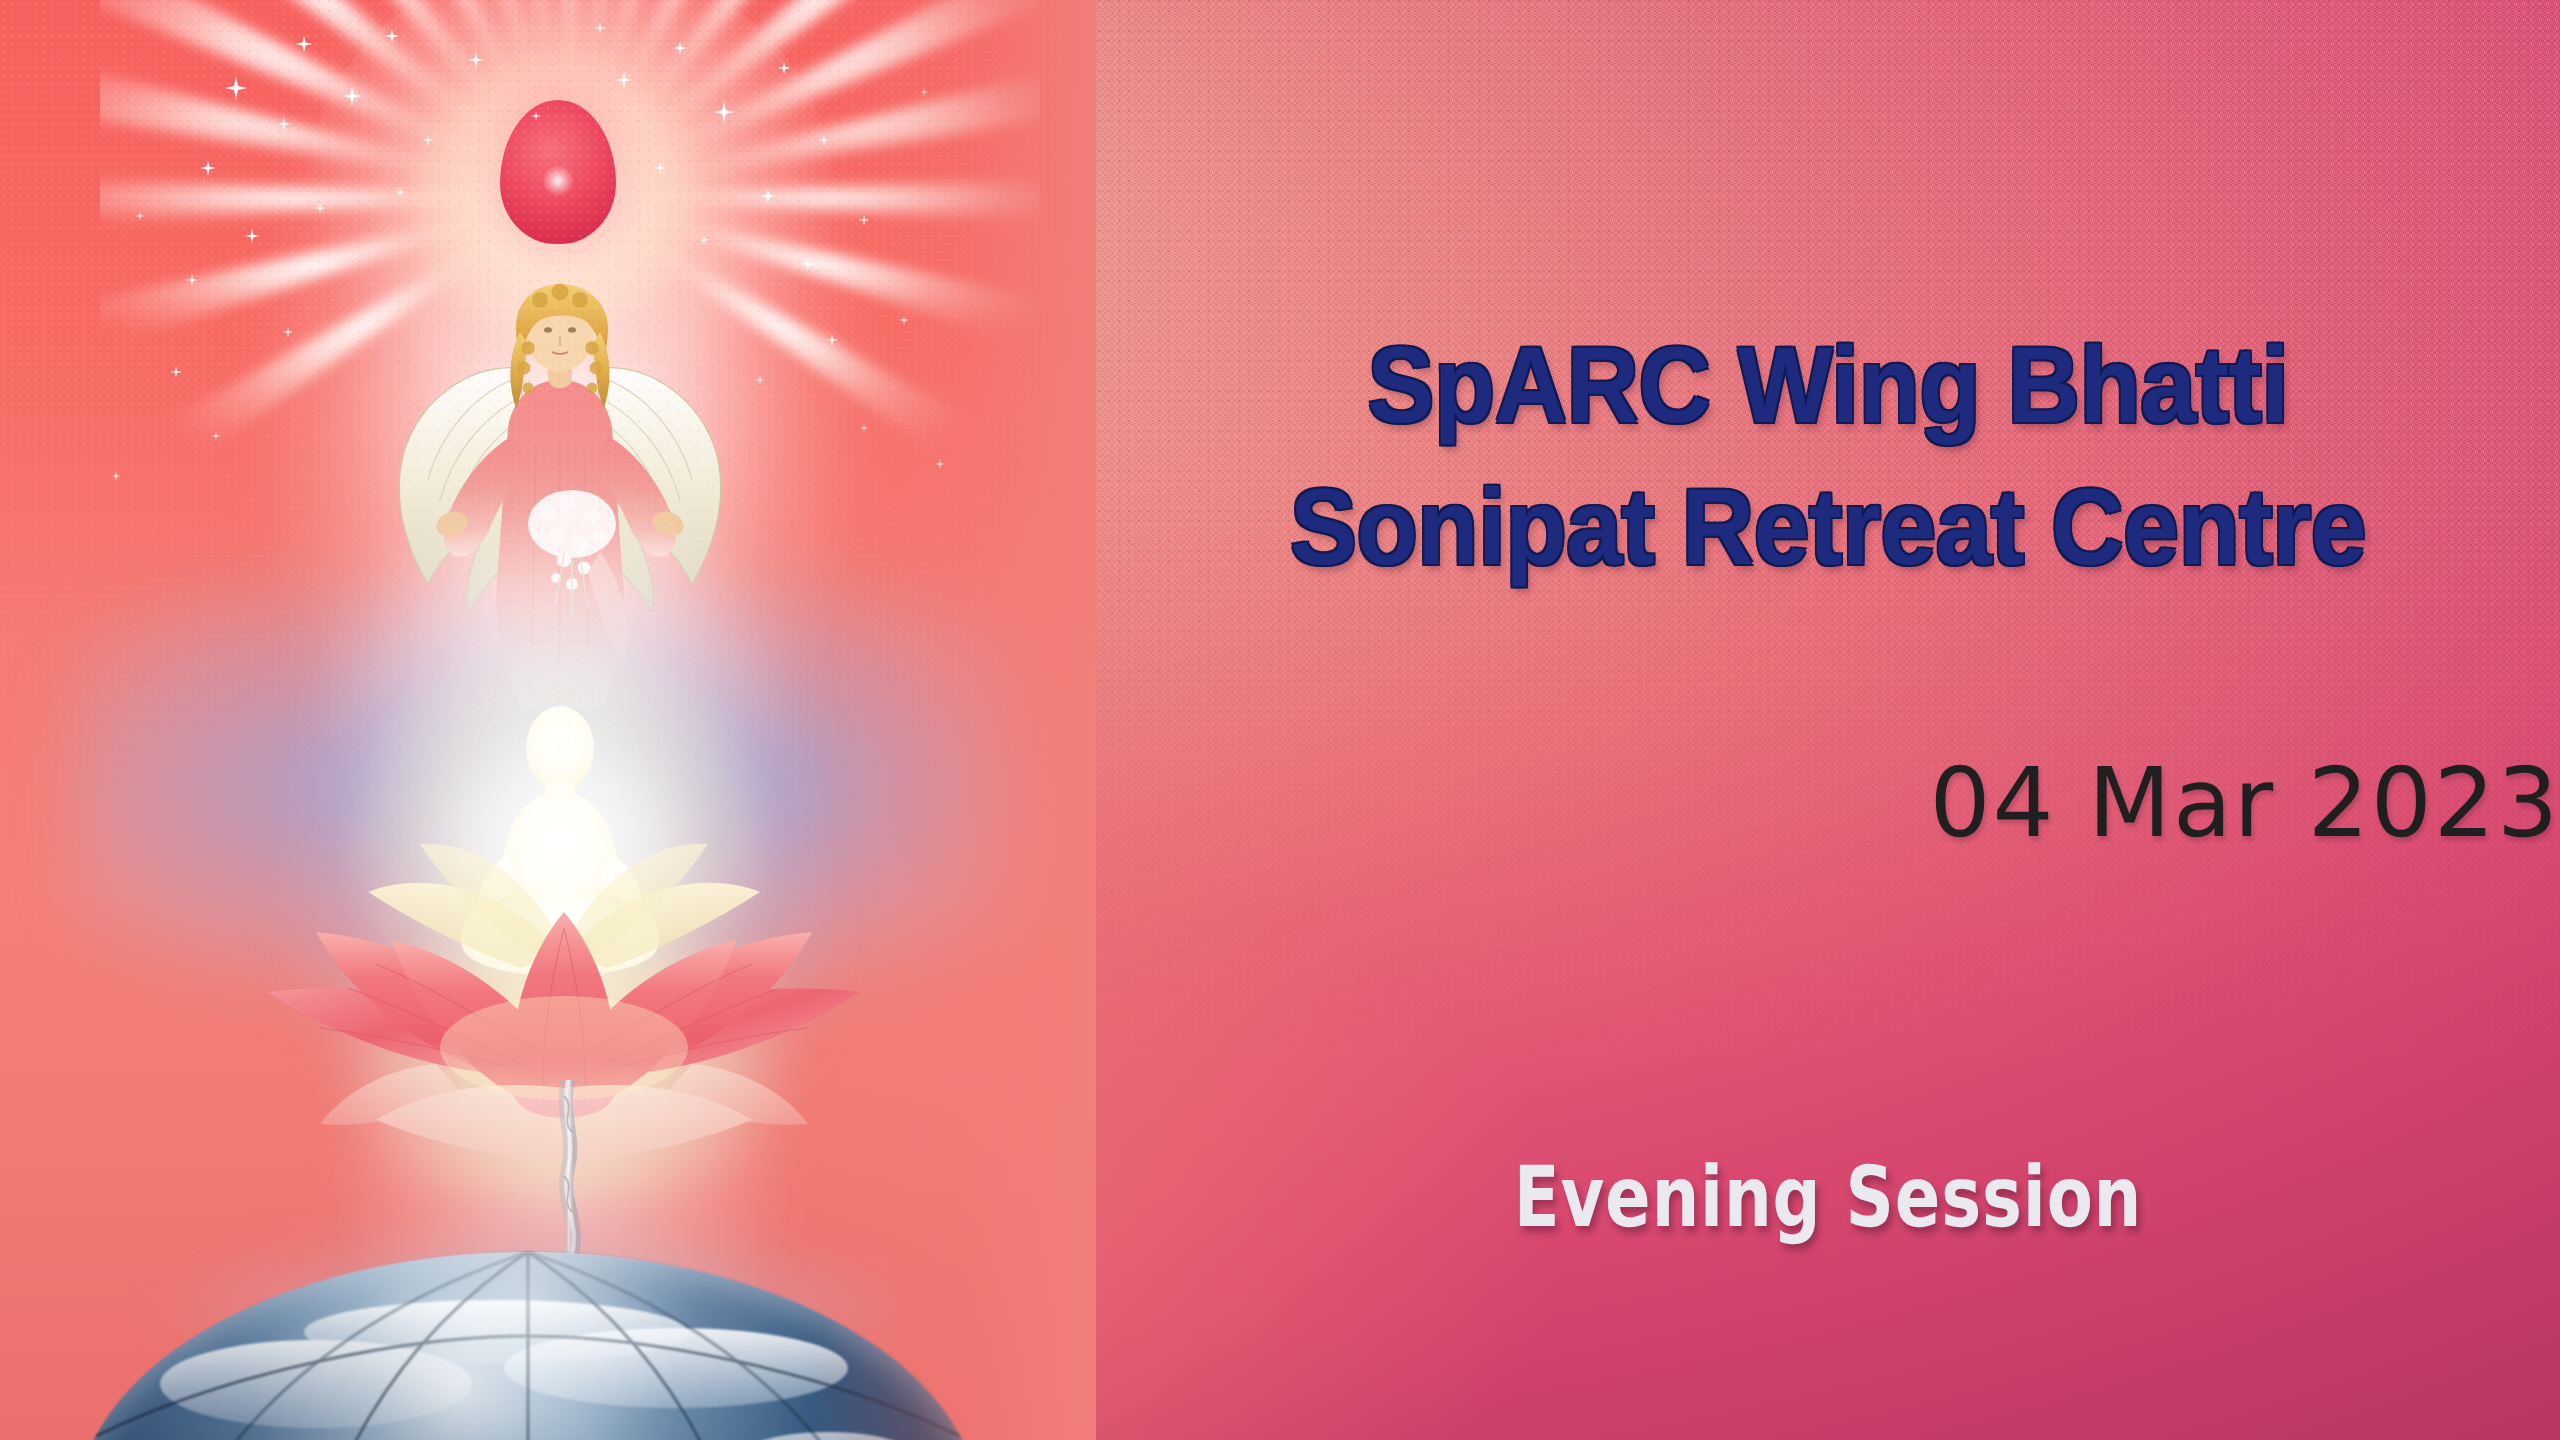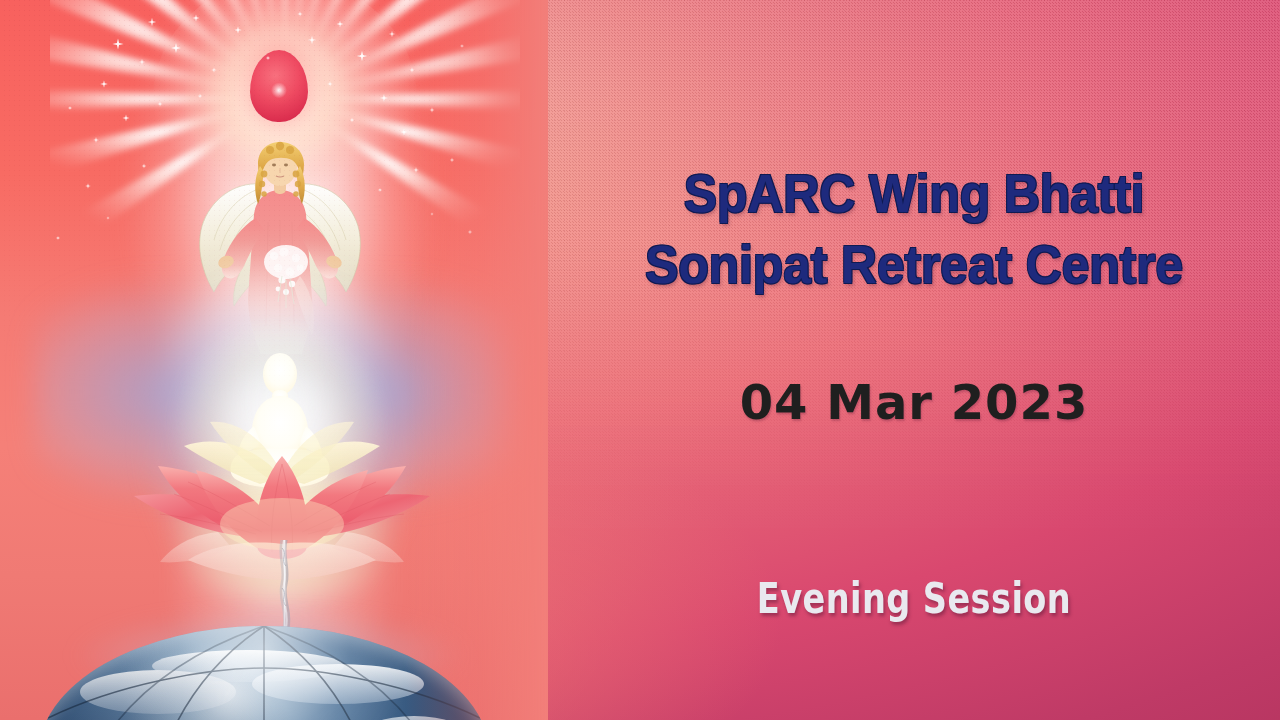--- a/index.html
+++ b/index.html
@@ -291,24 +291,24 @@
       2px 3px 4px rgba(60,10,40,0.28);
     white-space: nowrap;
   }
   .title-line { display: block; }
 
   .date {
     position: absolute;
     left: 0;
     top: 378px;
     width: 732px;
-    text-align: center;
+    text-align: right;
     color: #1f1f1f;
     font-family: "DejaVu Sans", sans-serif;
-    font-weight: 700;
+    font-weight: 400;
     font-size: 48px;
     line-height: 1;
     letter-spacing: 1px;
     text-shadow: 1px 2px 2px rgba(70,15,45,0.22);
   }
 
   .session {
     position: absolute;
     left: 0;
     top: 578px;

